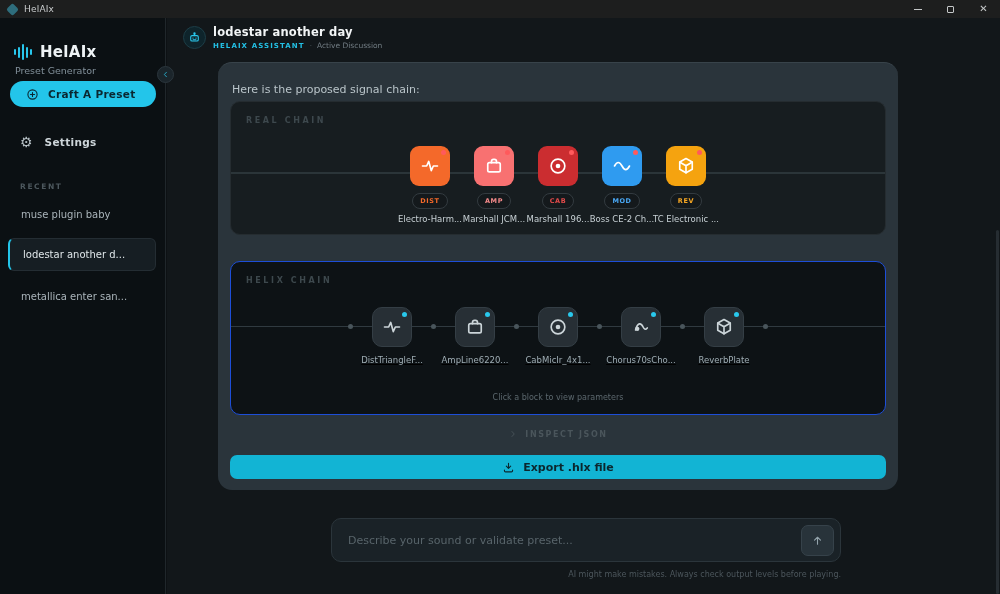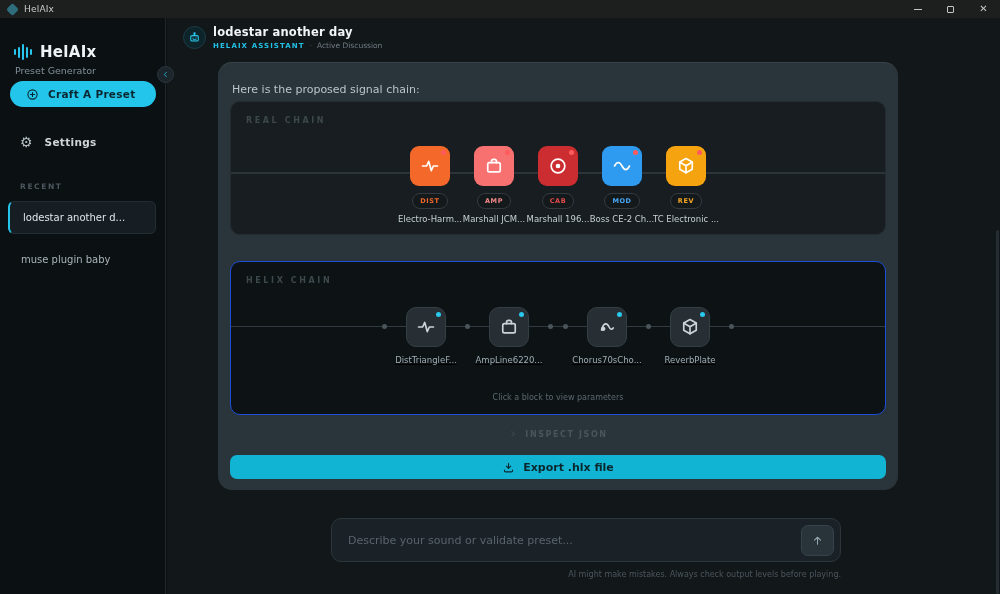--- a/index.html
+++ b/index.html
@@ -169,22 +169,23 @@
           </svg>
         </span>
       <span class="craft-btn-label">Craft A Preset</span>
     </div>
     <div class="settings-row">
       <span class="gear-glyph">⚙</span>
       <span class="settings-label">Settings</span>
     </div>
     <div class="recent-label">RECENT</div>
     <div class="recent-list" id="recent-list">
+        <div class="recent-item">muse plugin baby</div>
         <div class="recent-item active">lodestar another d...</div>
-        <div class="recent-item">muse plugin baby</div>
+        <div class="recent-item">metallica enter san...</div>
       </div>
   </div>
 
   <div class="collapse-btn">
     <span class="icn">
         <svg viewBox="0 0 24 24">
           <path d="M14.5 6 9 12l5.5 6"></path>
         </svg>
       </span>
   </div>
@@ -307,20 +308,32 @@
                   <svg viewBox="0 0 24 24">
                     <rect x="4.5" y="8" width="15" height="11" rx="2"></rect>
                     <path d="M9 8V6.5A2.5 2.5 0 0 1 11.5 4h1A2.5 2.5 0 0 1 15 6.5V8"></path>
                   </svg>
                 </span>
                 <span class="tile-dot helix-dot"></span>
               </div>
               <span class="block-name">AmpLine6220...</span>
             </div>
             <span class="conn-dot"></span>
+            <div class="block-col">
+              <div class="tile helix-tile">
+                <span class="icn">
+                  <svg viewBox="0 0 24 24">
+                    <circle cx="12" cy="12" r="8.2"></circle>
+                    <circle cx="12" cy="12" r="2.8" fill="currentColor" stroke="none"></circle>
+                  </svg>
+                </span>
+                <span class="tile-dot helix-dot"></span>
+              </div>
+              <span class="block-name">CabMicIr_4x1...</span>
+            </div>
             <span class="conn-dot"></span>
             <div class="block-col">
               <div class="tile helix-tile">
                 <span class="icn">
                   <svg viewBox="0 0 24 24">
                     <circle cx="7.5" cy="14.2" r="2.6" fill="currentColor" stroke="none"></circle>
                     <path d="M5.5 15.5C8 6.5 12 6.5 14.5 12c1.5 3.2 3.2 3.4 5 1.2"></path>
                   </svg>
                 </span>
                 <span class="tile-dot helix-dot"></span>

